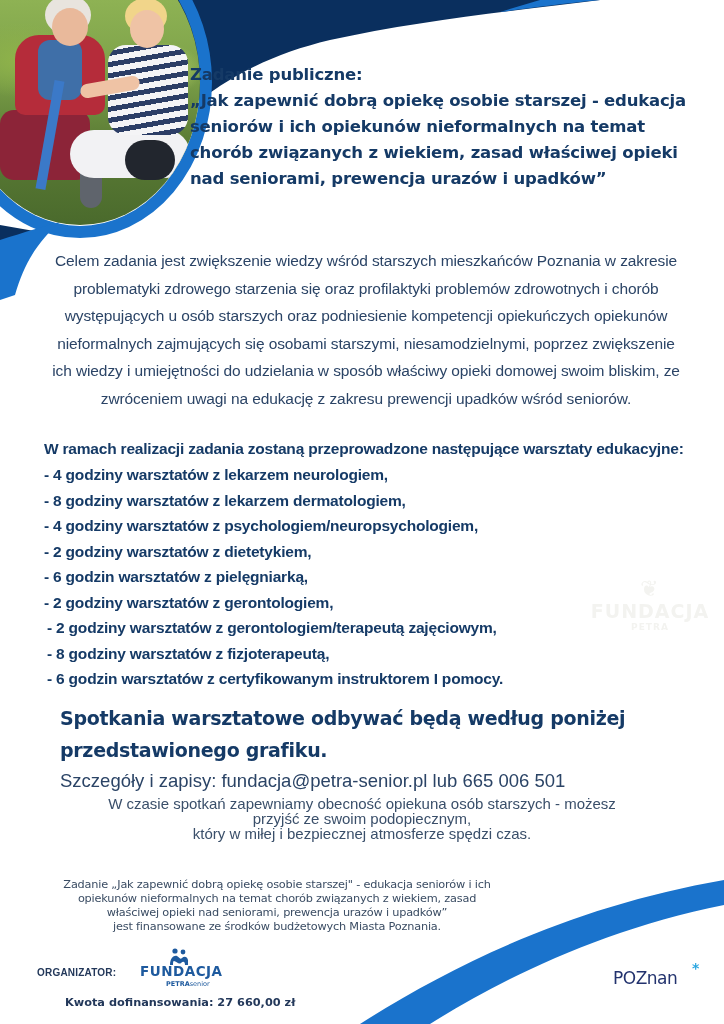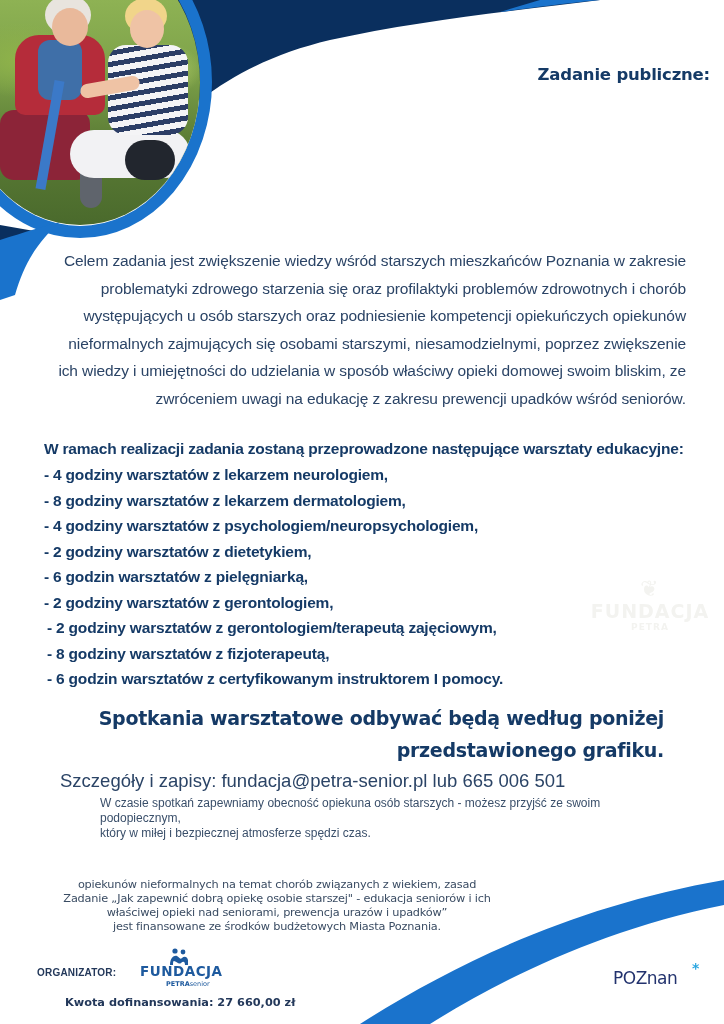--- a/index.html
+++ b/index.html
@@ -22,35 +22,35 @@
     .wheel { left: 85px; top: 140px; width: 10px; height: 110px; background: #3b79c8; transform: rotate(10deg); }
     .tire { left: 120px; top: 220px; width: 22px; height: 48px; border-radius: 11px; background: #5f646c; }
     .p2-hair { left: 165px; top: 58px; width: 42px; height: 36px; border-radius: 50%; background: #f1d58a; }
     .p2-face { left: 170px; top: 70px; width: 34px; height: 38px; border-radius: 50%; background: #efc3a5; }
     .p2-shirt { left: 148px; top: 105px; width: 80px; height: 90px; border-radius: 18px;
       background: repeating-linear-gradient(170deg, #f4f4f6 0 6px, #2c3e66 6px 11px); }
     .p2-arm { left: 120px; top: 140px; width: 60px; height: 14px; border-radius: 7px; background: #efc3a5; transform: rotate(-10deg); }
     .p2-legs { left: 110px; top: 190px; width: 120px; height: 48px; border-radius: 24px; background: #f2f2f4; }
     .p2-knee { left: 165px; top: 200px; width: 50px; height: 40px; border-radius: 20px; background: #22262e; }
 
-    .title-block { position: absolute; left: 190px; top: 62px; width: 520px; text-align: right; font-family: "DejaVu Sans", sans-serif; font-weight: bold; color: #153a66; font-size: 16.5px; line-height: 26px; letter-spacing: -0.2px; }
+    .title-block { position: absolute; left: 190px; top: 62px; width: 520px; text-align: left; font-family: "DejaVu Sans", sans-serif; font-weight: bold; color: #153a66; font-size: 16.5px; line-height: 26px; letter-spacing: -0.2px; }
     .title-block .t-head { display: block; }
     .title-block .t-quote { display: block; }
 
-    .intro { position: absolute; left: 46px; top: 247px; width: 640px; text-align: right; font-family: "Liberation Sans", sans-serif; font-size: 15.5px; line-height: 27.5px; color: #2b4466; letter-spacing: -0.1px; }
+    .intro { position: absolute; left: 46px; top: 247px; width: 640px; text-align: center; font-family: "Liberation Sans", sans-serif; font-size: 15.5px; line-height: 27.5px; color: #2b4466; letter-spacing: -0.1px; }
 
     .workshops { position: absolute; left: 44px; top: 436px; width: 670px; font-family: "Liberation Sans", sans-serif; font-weight: bold; font-size: 15.5px; color: #153a66; letter-spacing: -0.2px; }
     .workshops .ws-heading { display: block; line-height: 26px; }
     .workshops ul { list-style: none; }
     .workshops li { line-height: 25.5px; white-space: nowrap; }
     .workshops li.indent { padding-left: 3px; }
 
-    .schedule { position: absolute; left: 60px; top: 702px; width: 604px; text-align: right; font-family: "DejaVu Sans", sans-serif; font-weight: bold; font-size: 19px; line-height: 32px; color: #153a66; letter-spacing: -0.3px; }
+    .schedule { position: absolute; left: 60px; top: 702px; width: 604px; text-align: left; font-family: "DejaVu Sans", sans-serif; font-weight: bold; font-size: 19px; line-height: 32px; color: #153a66; letter-spacing: -0.3px; }
     .contact { position: absolute; left: 60px; top: 768px; width: 604px; font-family: "Liberation Sans", sans-serif; font-size: 18.5px; color: #2b4466; line-height: 26px; }
-    .note { position: absolute; left: 100px; top: 796px; width: 524px; font-family: "Liberation Sans", sans-serif; font-size: 12px; line-height: 15px; color: #3a4f6a; }
+    .note { position: absolute; left: 100px; top: 796px; width: 524px; text-align: center; font-family: "Liberation Sans", sans-serif; font-size: 15px; line-height: 15px; color: #3a4f6a; }
 
     .funding { position: absolute; left: 22px; top: 878px; width: 510px; text-align: center; font-family: "DejaVu Sans", sans-serif; font-size: 11.3px; line-height: 14px; color: #3a4c63; letter-spacing: -0.2px; }
 
     .organizer-label { position: absolute; left: 37px; top: 967px; font-family: Liberation Sans, sans-serif; font-weight: bold; font-size: 10px; color: #23385a; letter-spacing: 0.2px; }
     .logo-fund { position: absolute; left: 136px; top: 946px; width: 84px; height: 44px; }
     .logo-fund .mark { position: absolute; left: 30px; top: 2px; width: 26px; height: 18px; }
     .logo-fund .word { position: absolute; left: 4px; top: 17px; font-family: "DejaVu Sans", sans-serif; font-weight: bold; font-size: 13.5px; color: #1e5a9e; letter-spacing: 0.5px; }
     .logo-fund .sub { position: absolute; left: 30px; top: 34px; font-family: "DejaVu Sans", sans-serif; font-size: 6.5px; color: #1e5a9e; white-space: nowrap; }
     .logo-fund .sub b { font-weight: bold; }
 
@@ -98,20 +98,21 @@
 </div>
 
 <div class="watermark">
   <span class="wm-mark">❦</span>
   <span>FUNDACJA</span>
   <span class="wm-sub">PETRA</span>
 </div>
 
 <div class="title-block">
   <span class="t-head">Zadanie publiczne:</span>
+  <span class="t-quote">„Jak zapewnić dobrą opiekę osobie starszej - edukacja seniorów i ich opiekunów nieformalnych na temat chorób związanych z wiekiem, zasad właściwej opieki nad seniorami, prewencja urazów i upadków”</span>
 </div>
 
 <p class="intro">Celem zadania jest zwiększenie wiedzy wśród starszych mieszkańców Poznania w zakresie problematyki zdrowego starzenia się oraz profilaktyki problemów zdrowotnych i chorób występujących u osób starszych oraz podniesienie kompetencji opiekuńczych opiekunów nieformalnych zajmujących się osobami starszymi, niesamodzielnymi, poprzez zwiększenie ich wiedzy i umiejętności do udzielania w sposób właściwy opieki domowej swoim bliskim, ze zwróceniem uwagi na edukację z zakresu prewencji upadków wśród seniorów.</p>
 
 <div class="workshops">
   <span class="ws-heading">W ramach realizacji zadania zostaną przeprowadzone następujące warsztaty edukacyjne:</span>
   <ul>
     <li>- 4 godziny warsztatów z lekarzem neurologiem,</li>
     <li>- 8 godziny warsztatów z lekarzem dermatologiem,</li>
     <li>- 4 godziny warsztatów z psychologiem/neuropsychologiem,</li>
@@ -132,22 +133,22 @@
 <div class="contact">
   <span>Szczegóły i zapisy: </span><span>fundacja@petra-senior.pl</span><span> lub </span><span>665 006 501</span>
 </div>
 
 <div class="note">
   <div>W czasie spotkań zapewniamy obecność opiekuna osób starszych - możesz przyjść ze swoim podopiecznym,</div>
   <div>który w miłej i bezpiecznej atmosferze spędzi czas.</div>
 </div>
 
 <div class="funding">
+  <div>Zadanie „Jak zapewnić dobrą opiekę osobie starszej" - edukacja seniorów i ich</div>
   <div>opiekunów nieformalnych na temat chorób związanych z wiekiem, zasad</div>
-  <div>Zadanie „Jak zapewnić dobrą opiekę osobie starszej" - edukacja seniorów i ich</div>
   <div>właściwej opieki nad seniorami, prewencja urazów i upadków”</div>
   <div>jest finansowane ze środków budżetowych Miasta Poznania.</div>
 </div>
 
 <div class="organizer-label">ORGANIZATOR:</div>
 
 <div class="logo-fund">
   <svg class="mark" viewBox="0 0 26 18" xmlns="http://www.w3.org/2000/svg">
     <circle cx="9" cy="3" r="2.6" fill="#1e5a9e"></circle>
     <circle cx="17" cy="4" r="2.4" fill="#1e5a9e"></circle>

